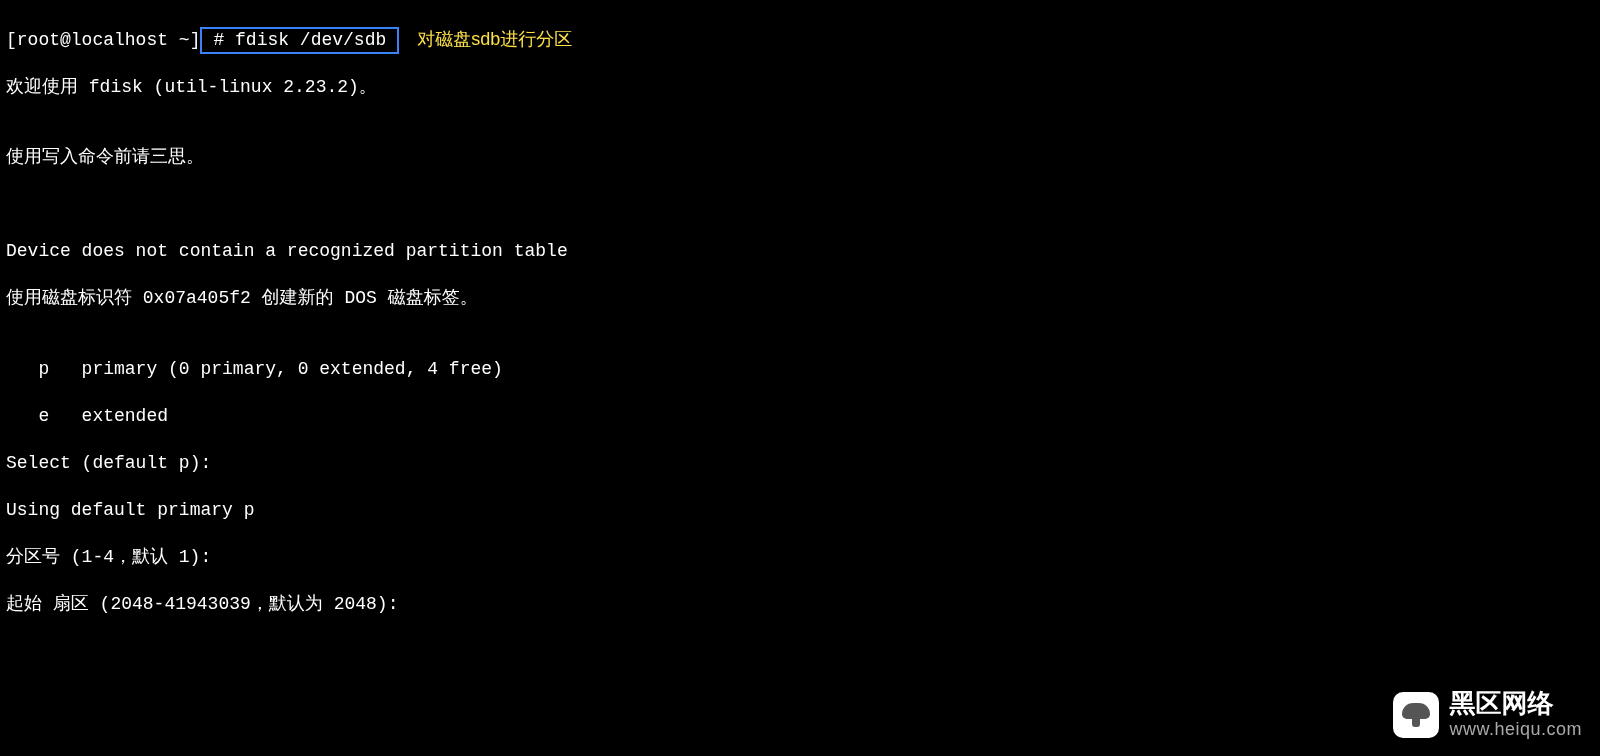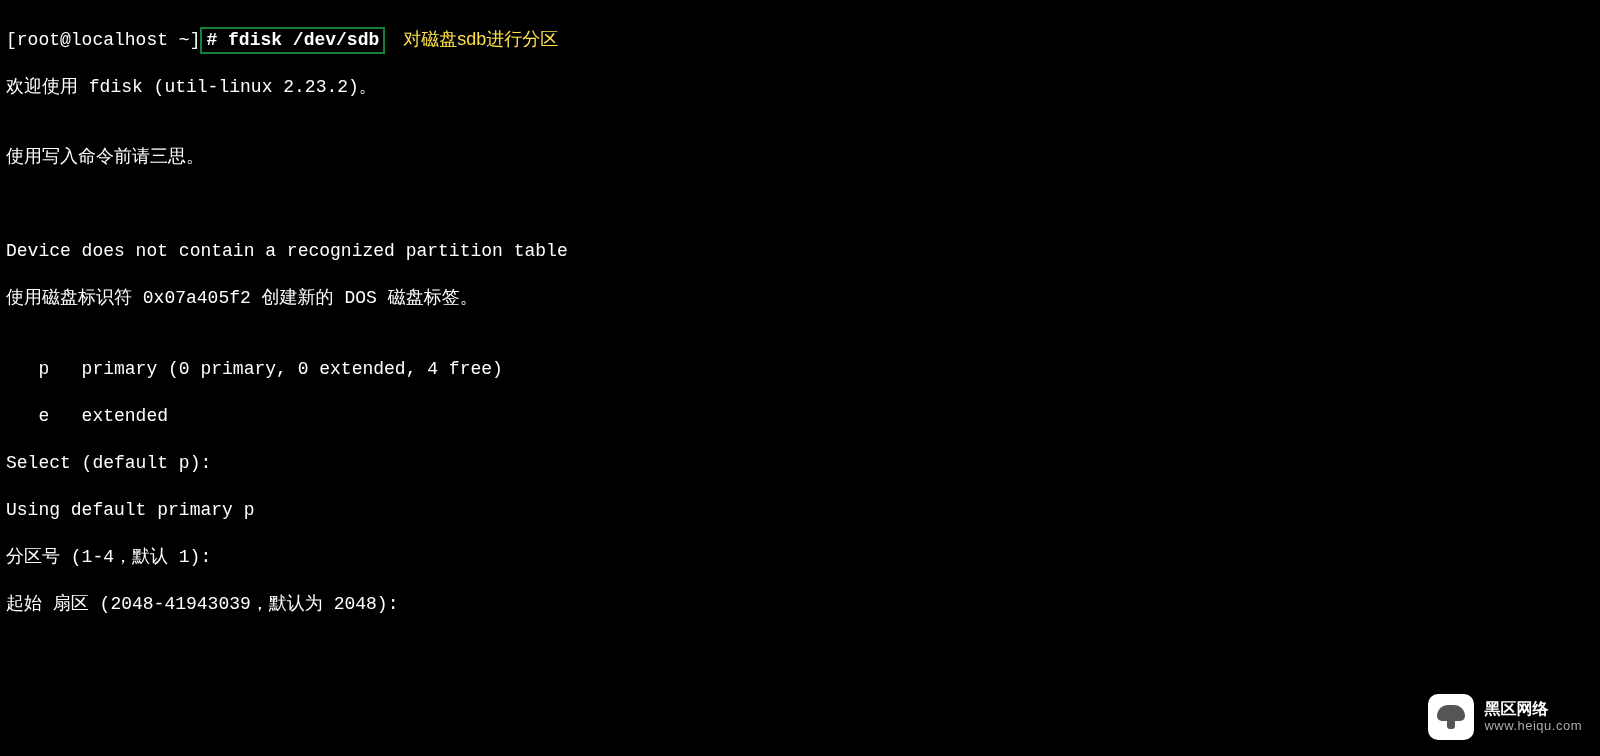--- a/index.html
+++ b/index.html
@@ -15,24 +15,23 @@
     overflow: hidden;
   }
   .terminal {
     position: relative;
     padding: 4px 6px;
     white-space: pre;
   }
   .line { display: block; }
   .box {
     display: inline-block;
-    border: 2px solid #15803d;
-    padding: 0 4px;
+    border: 2px solid #3b82f6;
+    padding: 0 11px;
     margin: -2px 0;
-    font-weight: bold;
   }
   .ann {
     color: #fde047;
     font-family: "Microsoft YaHei", "SimSun", sans-serif;
     padding-left: 18px;
     font-size: 18px;
   }
   .watermark {
     position: absolute;
     right: 18px;
@@ -68,22 +67,22 @@
   .mushroom .stem {
     position: absolute;
     top: 14px;
     left: 10px;
     width: 8px;
     height: 12px;
     background: #555;
     border-radius: 0 0 3px 3px;
   }
   .wm-text { line-height: 1.15; }
-  .wm-title { font-size: 16px; font-weight: bold; color: #fff; }
-  .wm-url { font-size: 13px; color: #aaa; letter-spacing: 0.5px; }
+  .wm-title { font-size: 26px; font-weight: bold; color: #fff; }
+  .wm-url { font-size: 18px; color: #aaa; letter-spacing: 0.5px; }
 </style>
 </head>
 <body>
 
 <div class="terminal">
 <span class="line"><span>[root@localhost ~]</span><span class="box"># fdisk /dev/sdb</span><span class="ann">对磁盘sdb进行分区</span></span>
 <span class="line">欢迎使用 fdisk (util-linux 2.23.2)。</span>
 <span class="line"></span>
 <span class="line">使用写入命令前请三思。</span>
 <span class="line"></span>

